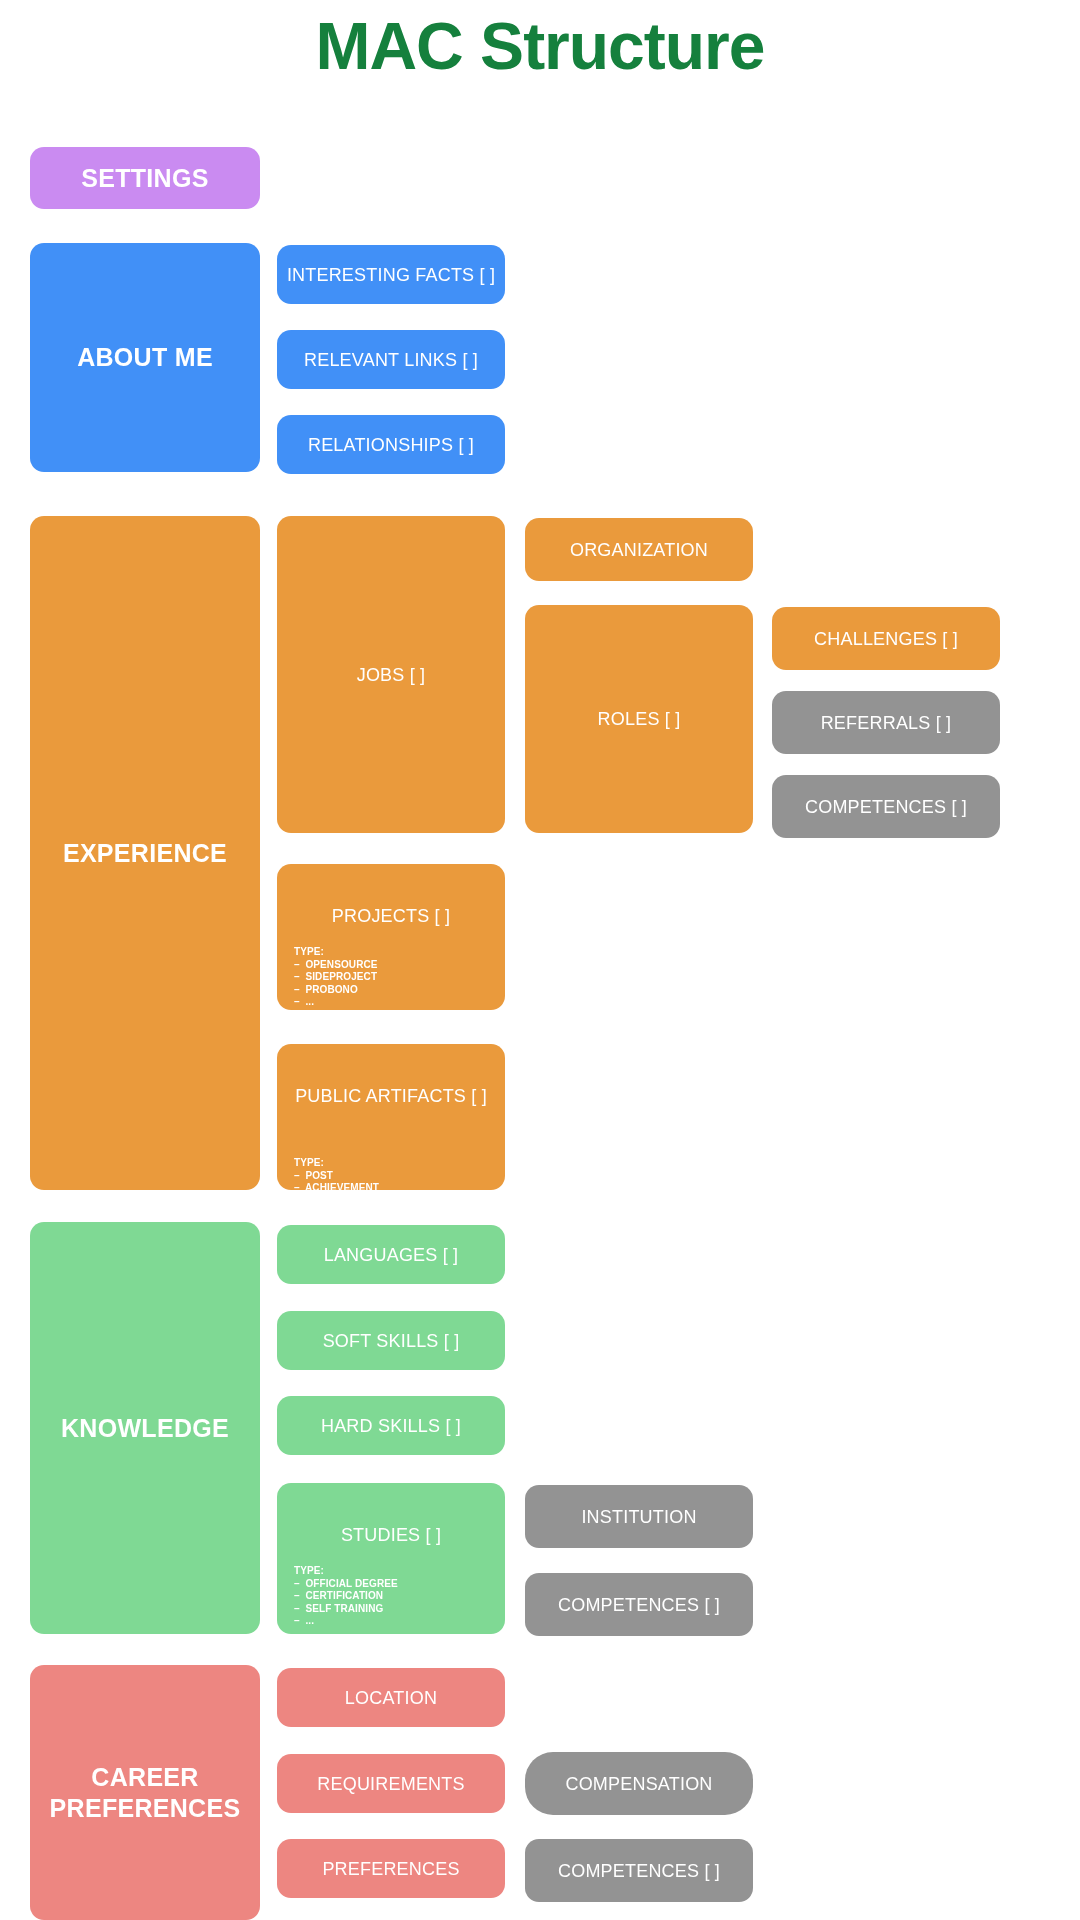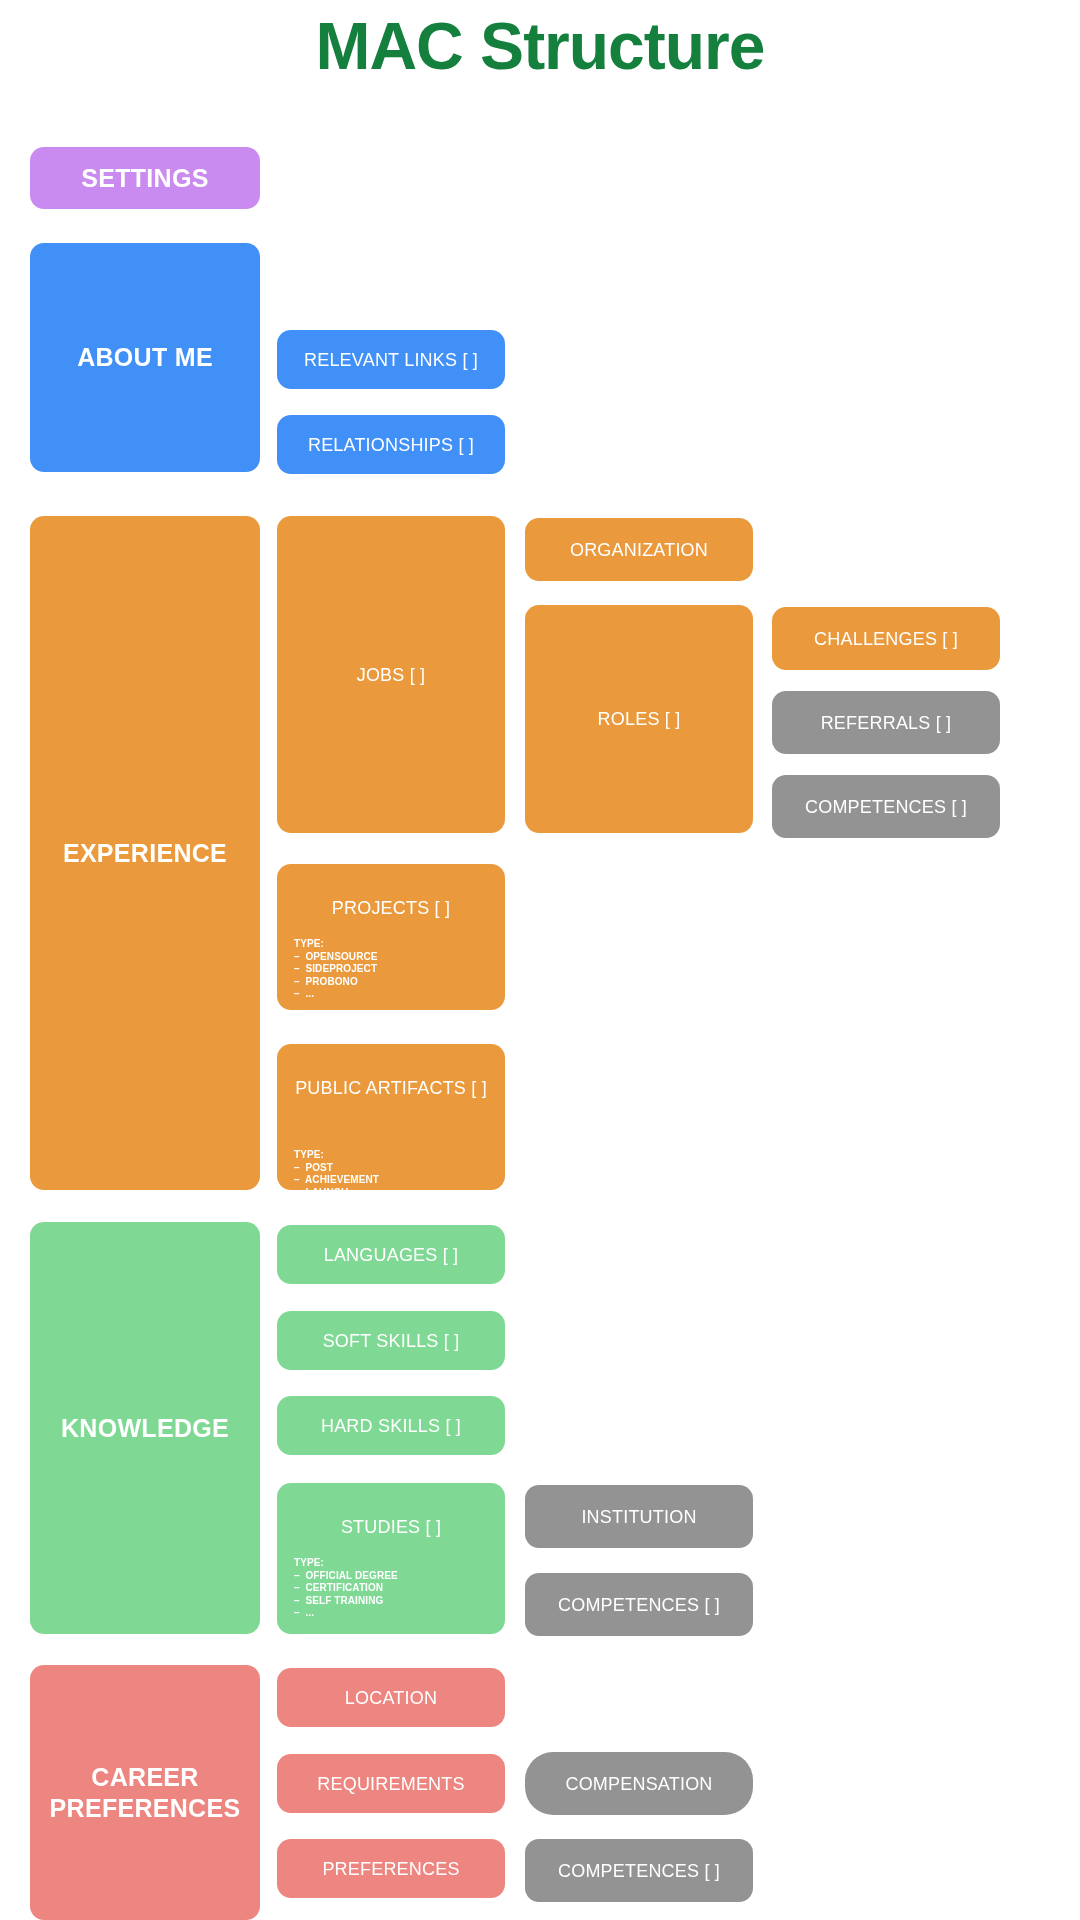--- a/index.html
+++ b/index.html
@@ -58,21 +58,21 @@
   
   .node.leaf .label {
     font-size: 18px;
     font-weight: normal;
     letter-spacing: 0.2px;
     line-height: 24px;
   }
   
   .node.with-list {
     justify-content: flex-start;
-    padding-top: 32px;
+    padding-top: 40px;
   }
   .node.with-list .label {
     font-size: 18px;
     line-height: 24px;
   }
   .type-block {
     width: 100%;
     box-sizing: border-box;
     padding-left: 17px;
     margin-top: 18px;
@@ -104,20 +104,23 @@
 
   <div class="title">MAC Structure</div>
 
   <div class="node primary c-purple" style="left:30px; top:147px; width:230px; height:62px;">
     <span class="label">SETTINGS</span>
   </div>
 
   <div class="node primary c-blue" style="left:30px; top:243px; width:230px; height:229px;">
     <span class="label">ABOUT ME</span>
   </div>
+  <div class="node leaf c-blue" style="left:277px; top:245px; width:228px; height:59px;">
+    <span class="label">INTERESTING FACTS [ ]</span>
+  </div>
   <div class="node leaf c-blue" style="left:277px; top:330px; width:228px; height:59px;">
     <span class="label">RELEVANT LINKS [ ]</span>
   </div>
   <div class="node leaf c-blue" style="left:277px; top:415px; width:228px; height:59px;">
     <span class="label">RELATIONSHIPS [ ]</span>
   </div>
 
   <div class="node primary c-orange" style="left:30px; top:516px; width:230px; height:674px;">
     <span class="label">EXPERIENCE</span>
   </div>

